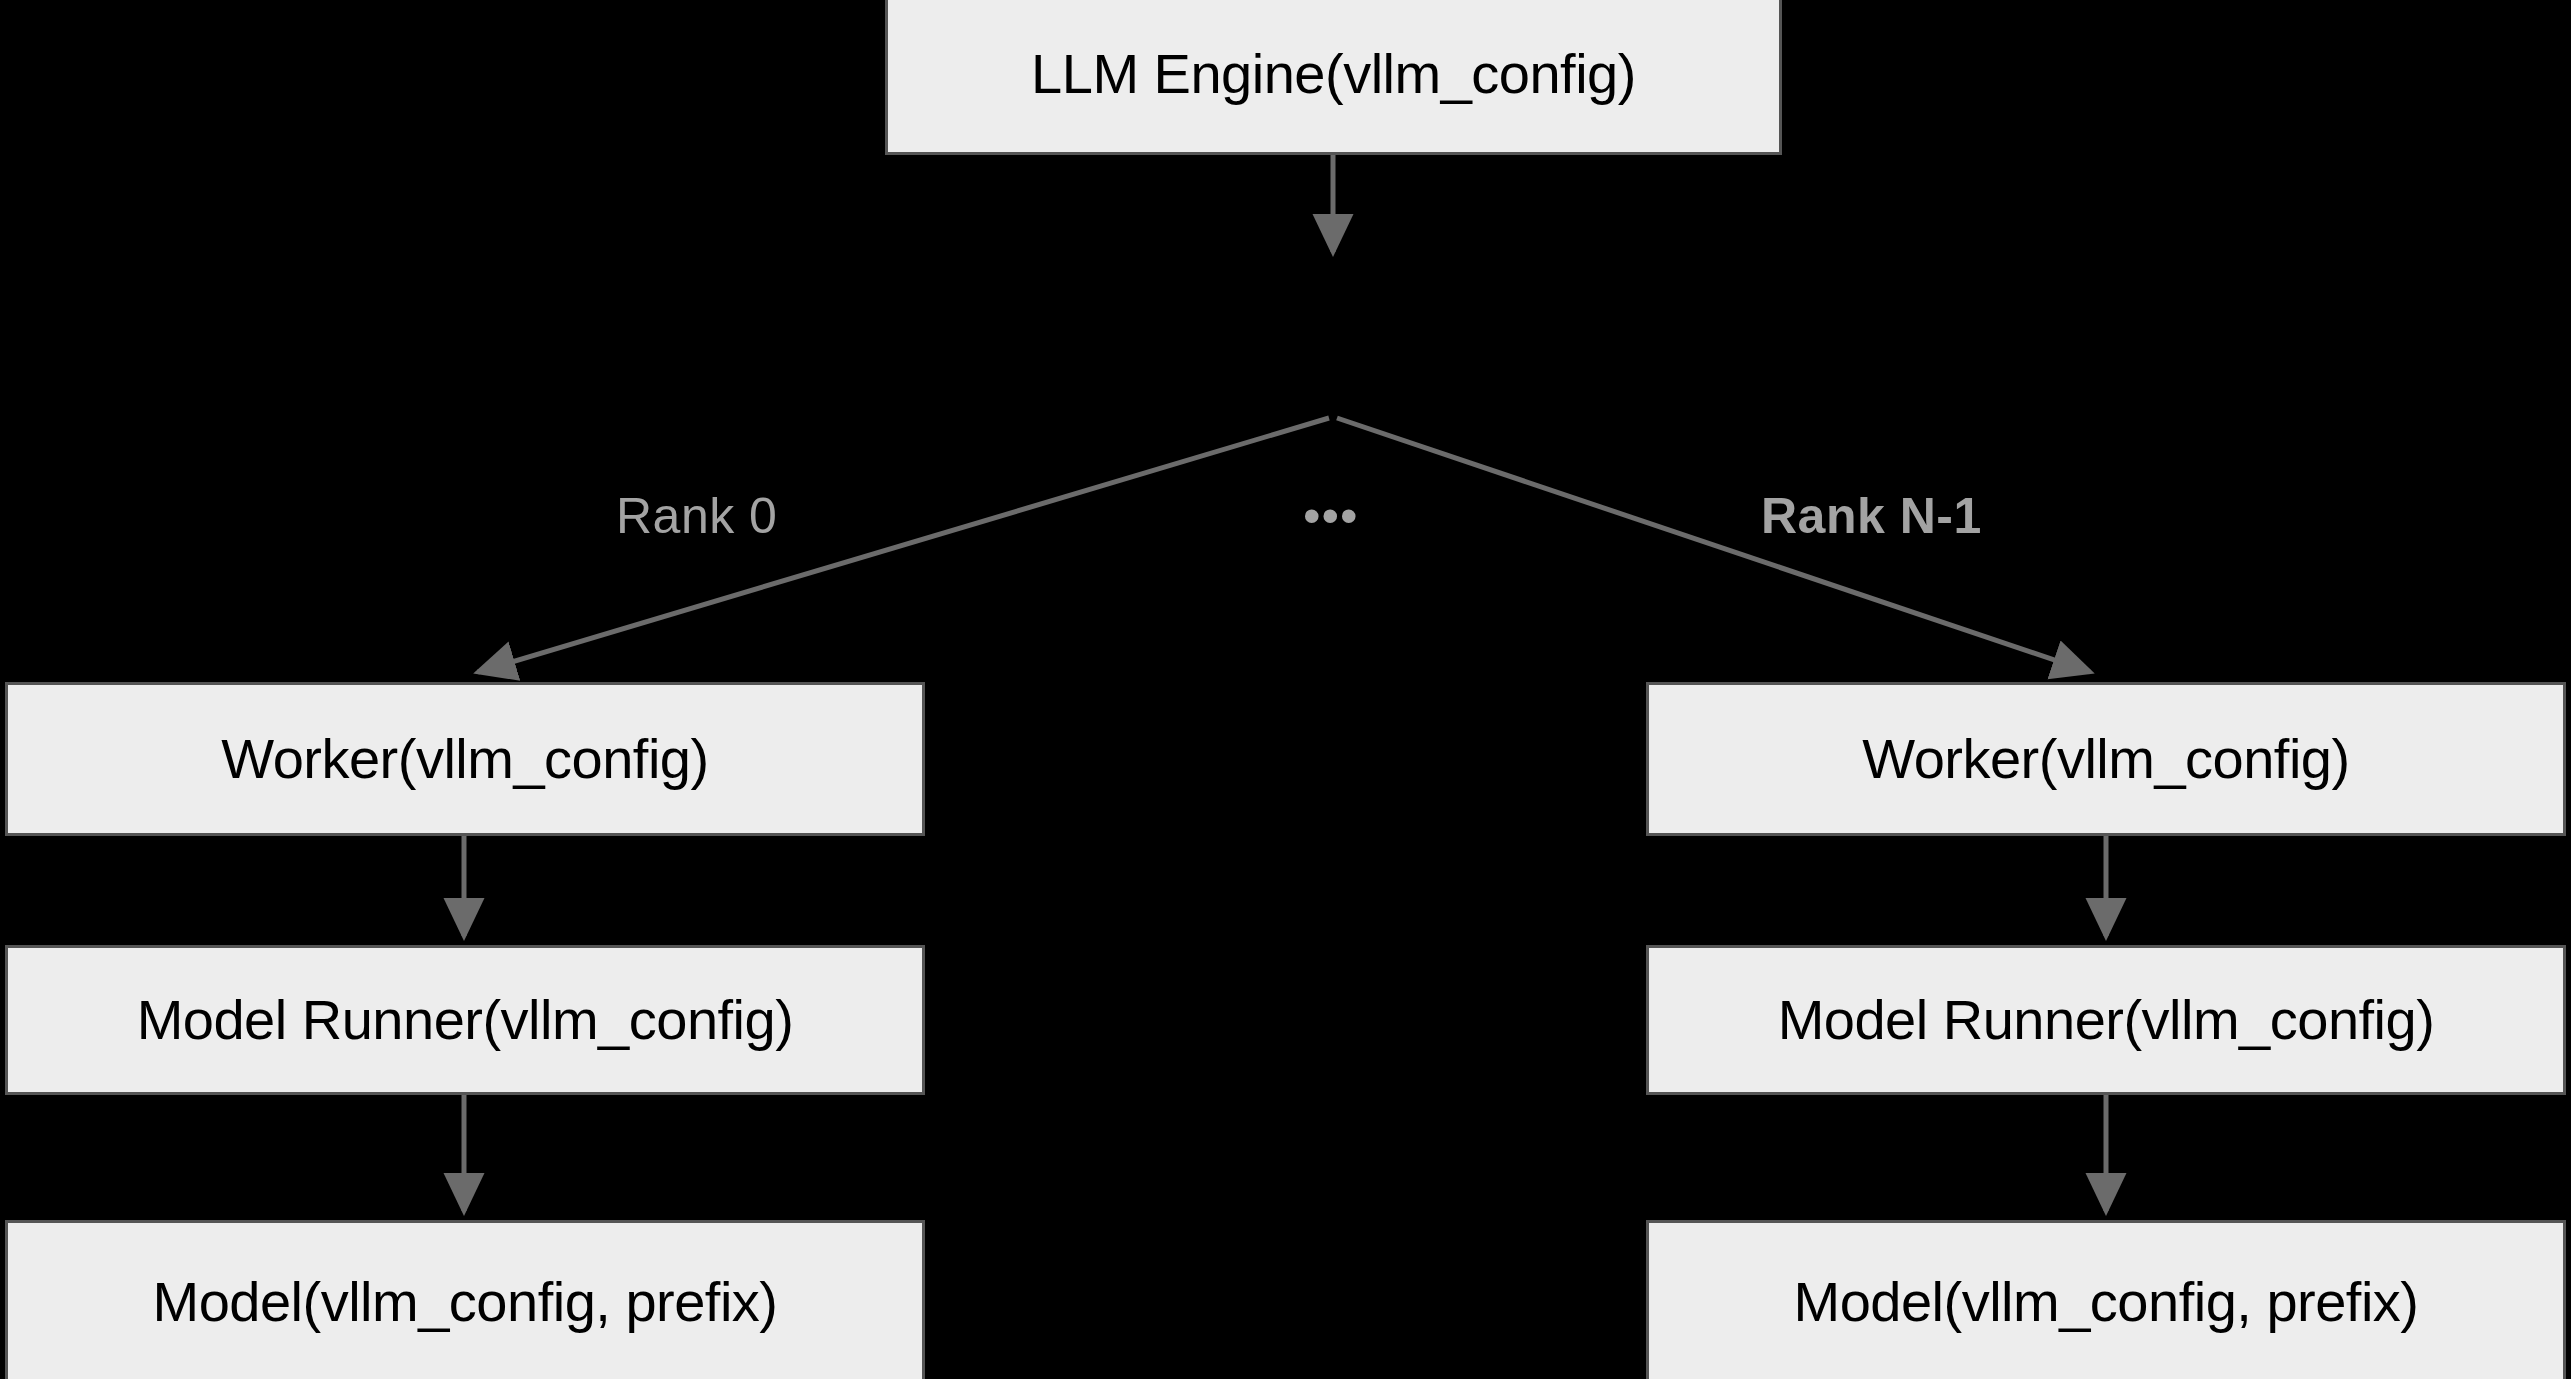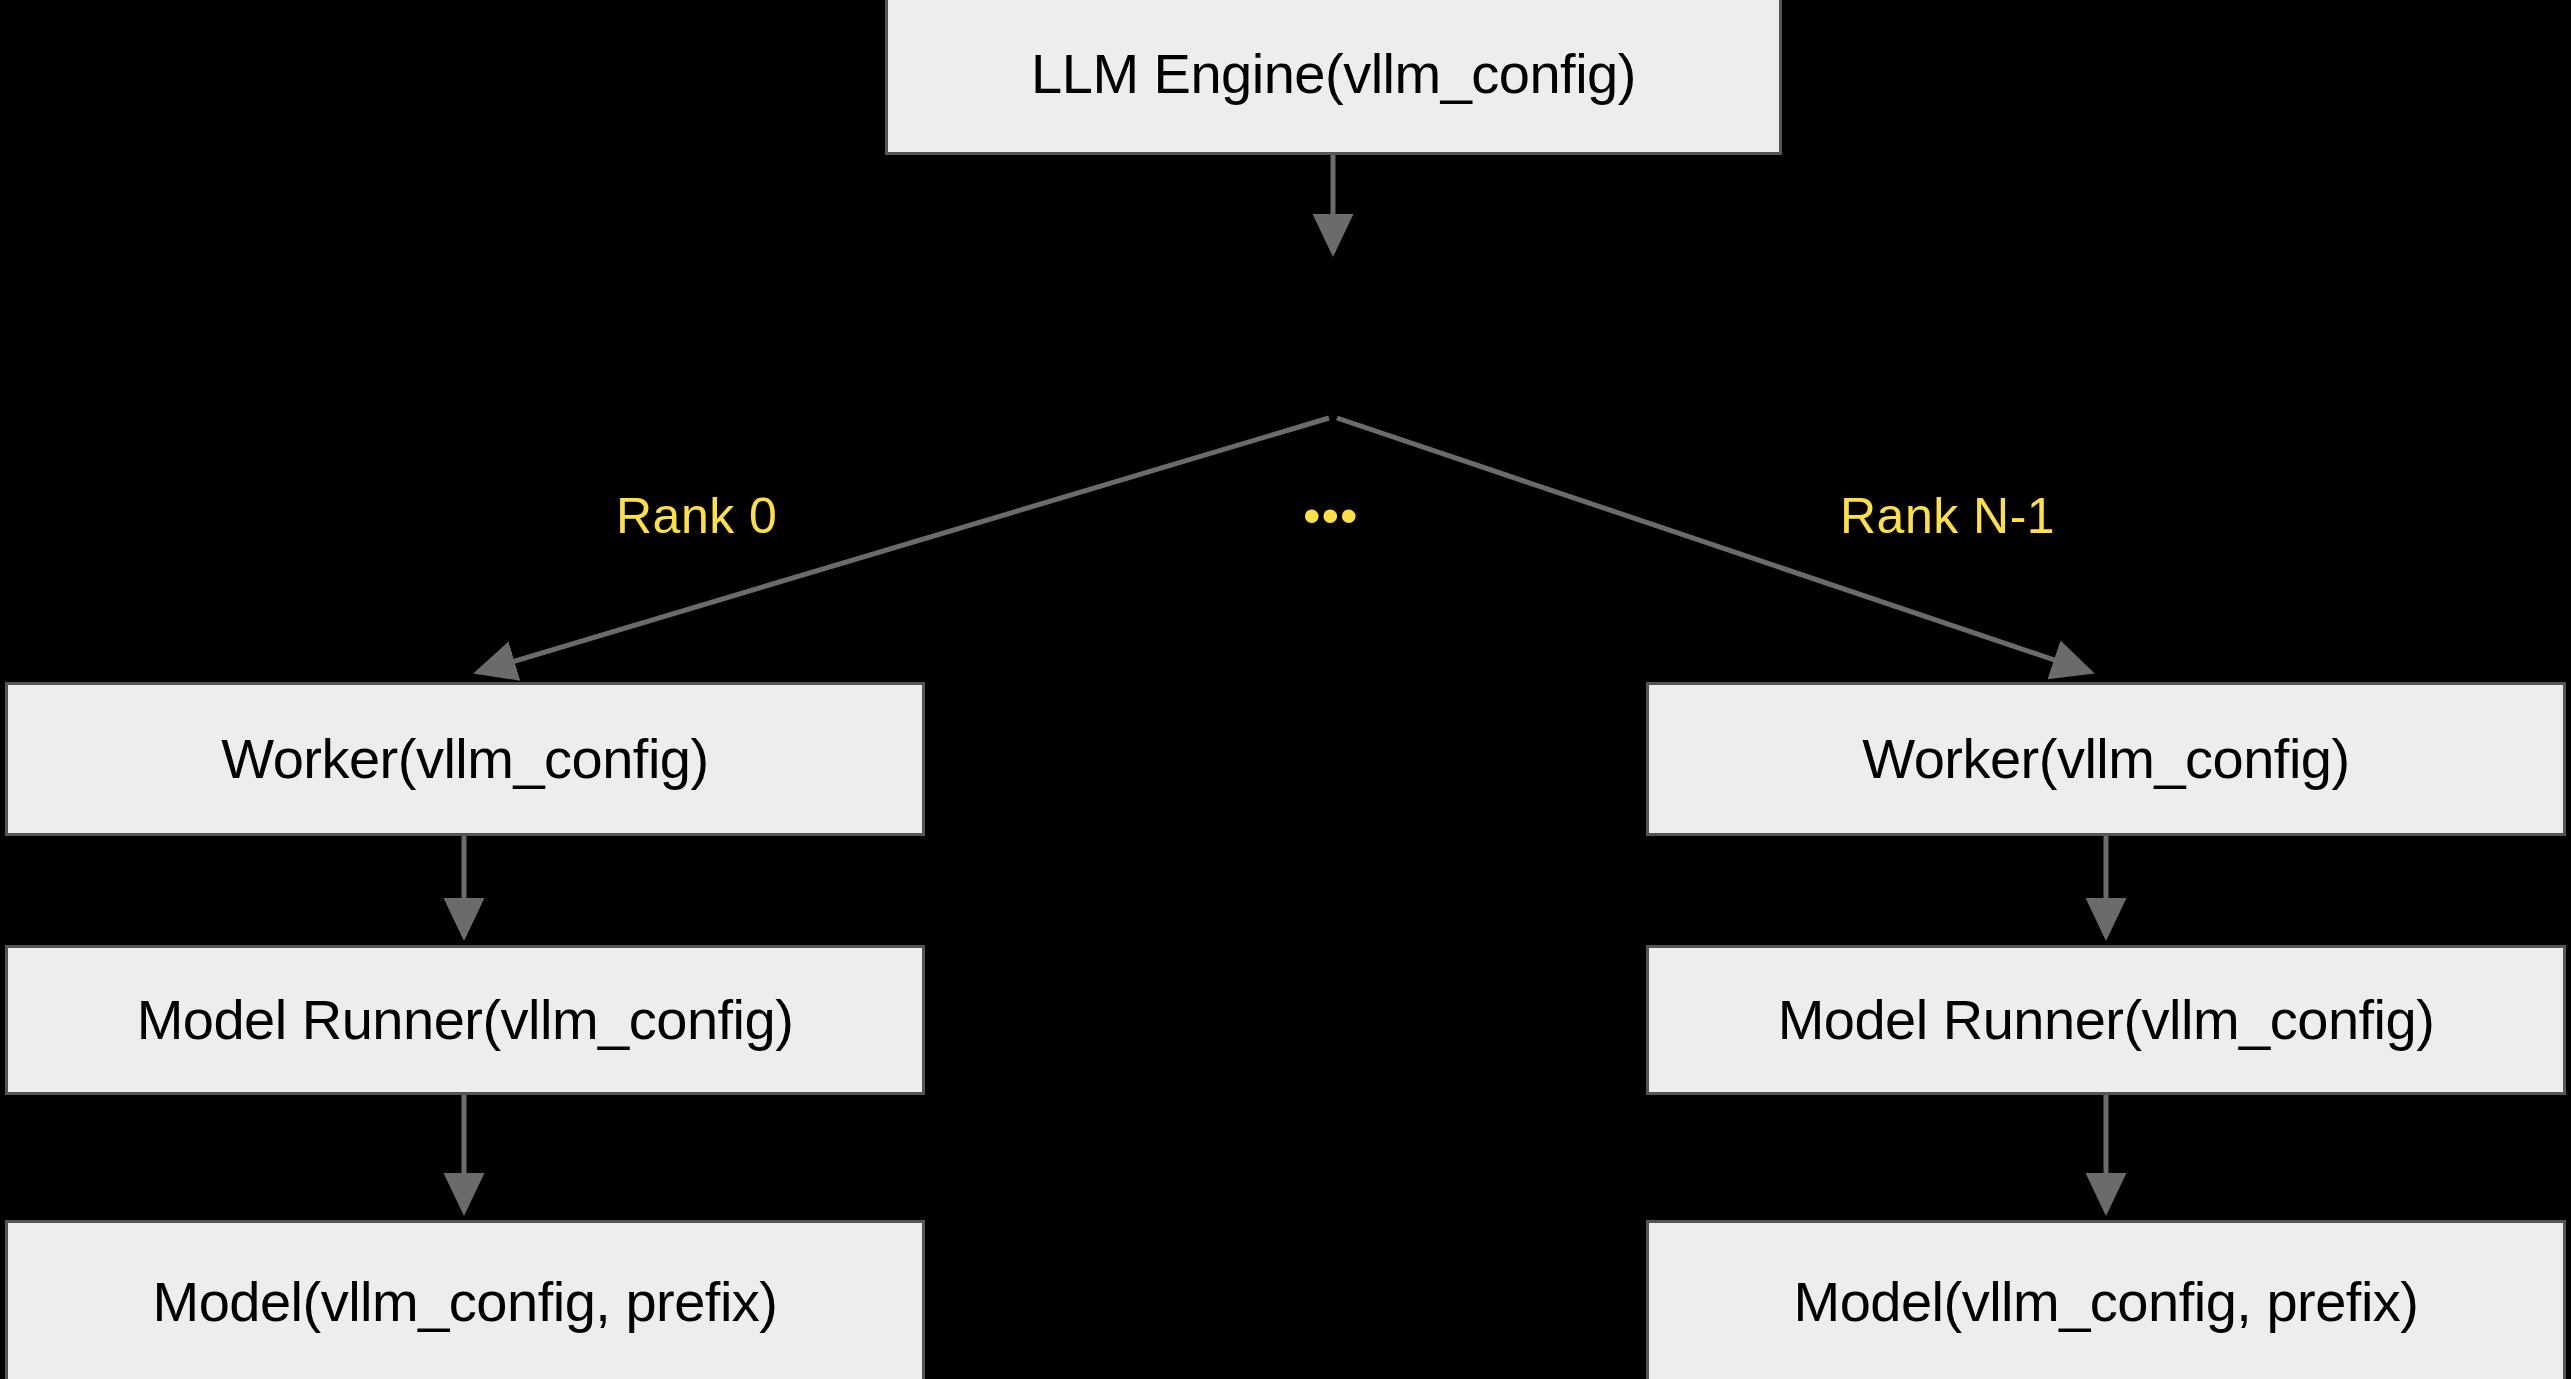--- a/index.html
+++ b/index.html
@@ -40,27 +40,27 @@
   #n-executor     { left: 873px;  top: 262px;  width: 912px;  height: 156px; }
   #n-worker-0     { left: 5px;    top: 682px;  width: 920px;  height: 154px; }
   #n-runner-0     { left: 5px;    top: 945px;  width: 920px;  height: 150px; }
   #n-model-0      { left: 5px;    top: 1220px; width: 920px;  height: 165px; }
   #n-worker-n     { left: 1646px; top: 682px;  width: 920px;  height: 154px; }
   #n-runner-n     { left: 1646px; top: 945px;  width: 920px;  height: 150px; }
   #n-model-n      { left: 1646px; top: 1220px; width: 920px;  height: 165px; }
 
   .edge-label {
     position: absolute;
-    color: #fde047;
+    color: #a3a3a3;
     font-size: 50px;
     white-space: nowrap;
     letter-spacing: 0.5px;
   }
   #lbl-rank-0   { left: 616px;  top: 487px; }
-  #lbl-rank-n   { left: 1840px; top: 487px; }
+  #lbl-rank-n   { left: 1761px; top: 487px; font-weight: bold; }
   #lbl-ellipsis { left: 1303px; top: 487px; font-size: 50px; letter-spacing: 1px; }
 
   #edges {
     position: absolute;
     left: 0; top: 0;
     width: 2571px;
     height: 1379px;
     pointer-events: none;
   }
 </style>

